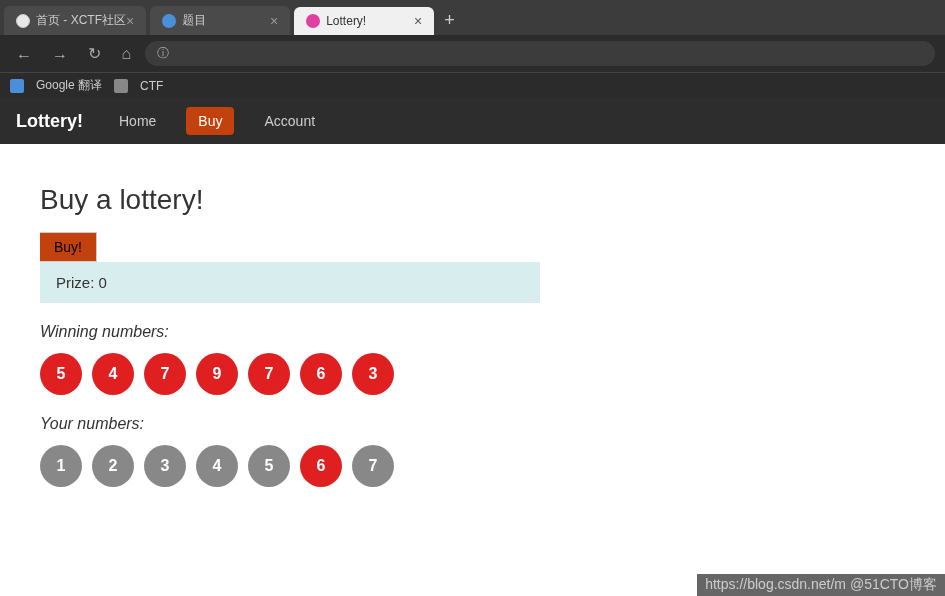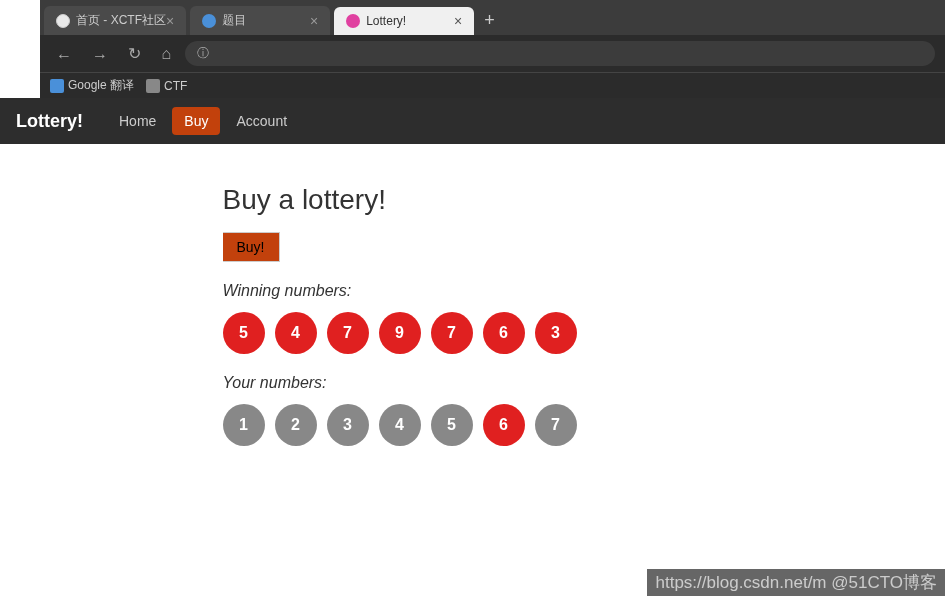--- a/index.html
+++ b/index.html
@@ -1,65 +1,65 @@
 <!DOCTYPE html>
 <html><head>
   <meta charset="utf-8">
   <style>
     * { margin: 0; padding: 0; box-sizing: border-box; }
     body { font-family: Arial, sans-serif; background: #fff; }
 
     
-    .browser-chrome { background: #a3a3a3; margin-left: 40px; }
+    .browser-chrome { background: #a3a3a3; }
     .tab-bar { display: flex; align-items: flex-end; padding: 6px 0 0 0; background: #3c3c3c; }
     .tab { display: flex; align-items: center; padding: 6px 12px; font-size: 12px; color: #ccc; background: #4a4a4a; border-radius: 6px 6px 0 0; margin-left: 4px; min-width: 140px; max-width: 180px; cursor: pointer; }
     .tab.active { background: #f0f0f0; color: #333; }
     .tab .tab-favicon { width: 14px; height: 14px; margin-right: 6px; border-radius: 50%; display: inline-block; }
     .tab .tab-close { margin-left: auto; color: #999; font-size: 14px; cursor: pointer; }
     .tab.active .tab-close { color: #555; }
     .tab-new { background: none; border: none; color: #ccc; font-size: 18px; padding: 4px 10px; cursor: pointer; }
 
     .address-bar-row { display: flex; align-items: center; padding: 6px 10px; background: #2b2b2b; gap: 8px; }
     .nav-btn { background: none; border: none; color: #aaa; font-size: 16px; cursor: pointer; padding: 2px 6px; }
     .nav-btn:disabled { color: #555; }
     .address-bar { flex: 1; display: flex; align-items: center; background: #3c3c3c; border-radius: 20px; padding: 4px 12px; color: #ccc; font-size: 13px; }
     .address-bar .lock-icon { margin-right: 6px; color: #aaa; font-size: 12px; }
     .address-bar .url-text { color: #ccc; }
 
     .bookmarks-bar { display: flex; align-items: center; padding: 4px 10px; background: #2b2b2b; border-top: 1px solid #444; gap: 12px; font-size: 12px; color: #ccc; }
-    .bookmark-item { display: flex; align-items: center; gap: 4px; cursor: pointer; }
+    .bookmark-item { display: flex; align-items: center; gap: 12px; cursor: pointer; }
     .bookmark-icon { width: 14px; height: 14px; background: #4a90d9; border-radius: 2px; display: inline-block; }
     .bookmark-icon.ctf { background: #888; }
 
     
     .site-navbar { background: #2d2d2d; display: flex; align-items: center; padding: 0 16px; height: 46px; }
     .site-logo { color: #fff; font-size: 18px; font-weight: bold; margin-right: 24px; }
-    .nav-links { display: flex; gap: 4px; }
+    .nav-links { display: flex; gap: 18px; }
     .nav-link { color: #ccc; text-decoration: none; padding: 6px 12px; font-size: 14px; border-radius: 4px; cursor: pointer; }
     .nav-link.active { background: #c2410c; color: #fff; }
 
     
-    .main-content { padding: 40px; display: flex; justify-content: center; }
+    .main-content { padding: 40px; display: flex; justify-content: flex-start; }
     .lottery-form { max-width: 500px; width: 100%; }
     .form-title { font-size: 28px; font-weight: normal; color: #333; margin-bottom: 16px; }
     .buy-row { display: flex; gap: 0; margin-bottom: 0; }
     .lottery-input { border: 2px solid #4a90d9; padding: 6px 10px; font-size: 15px; width: 220px; background: #cce0f0; color: #333; outline: none; }
     .buy-btn { border: 1px solid #ccc; background: #c2410c; padding: 6px 14px; font-size: 14px; cursor: pointer; border-left: none; }
     .prize-box { background: #d8eeee; padding: 12px 16px; margin-top: 0; font-size: 15px; color: #333; }
 
     .section-label { font-size: 16px; color: #333; margin-top: 20px; margin-bottom: 12px; font-weight: normal; font-style: italic; }
 
     .numbers-row { display: flex; gap: 10px; flex-wrap: wrap; margin-bottom: 4px; }
     .num-ball { width: 42px; height: 42px; border-radius: 50%; display: flex; align-items: center; justify-content: center; font-size: 16px; font-weight: bold; color: #fff; }
     .num-ball.red { background: #e02020; }
     .num-ball.gray { background: #888; }
     .num-ball.match { background: #e02020; }
 
     
-    .status-bar { position: fixed; bottom: 0; right: 0; background: rgba(0,0,0,0.6); color: #ccc; font-size: 17px; padding: 2px 8px; }
+    .status-bar { position: fixed; bottom: 0; right: 0; background: rgba(0,0,0,0.6); color: #ccc; font-size: 14px; padding: 2px 8px; }
 
     
     .favicon-xcf { background: #e8e8e8; border: 1px solid #ccc; }
     .favicon-ti { background: #4a90d9; }
     .favicon-lottery { background: #e040a0; border-radius: 50%; }
   </style>
 </head>
 <body>
 
 <div class="browser-chrome">
@@ -115,20 +115,23 @@
 </div>
 
 <div class="main-content">
   <div class="lottery-form">
     <h2 class="form-title">Buy a lottery!</h2>
 
     <div class="buy-row">
       <button class="buy-btn">Buy!</button>
     </div>
 
+    <div class="prize-box">
+      <span>Prize: 0</span>
+    </div>
 
     <div class="section-label">Winning numbers:</div>
     <div class="numbers-row" id="winning-numbers">
         <div class="num-ball red">5</div>
         <div class="num-ball red">4</div>
         <div class="num-ball red">7</div>
         <div class="num-ball red">9</div>
         <div class="num-ball red">7</div>
         <div class="num-ball red">6</div>
         <div class="num-ball red">3</div>

